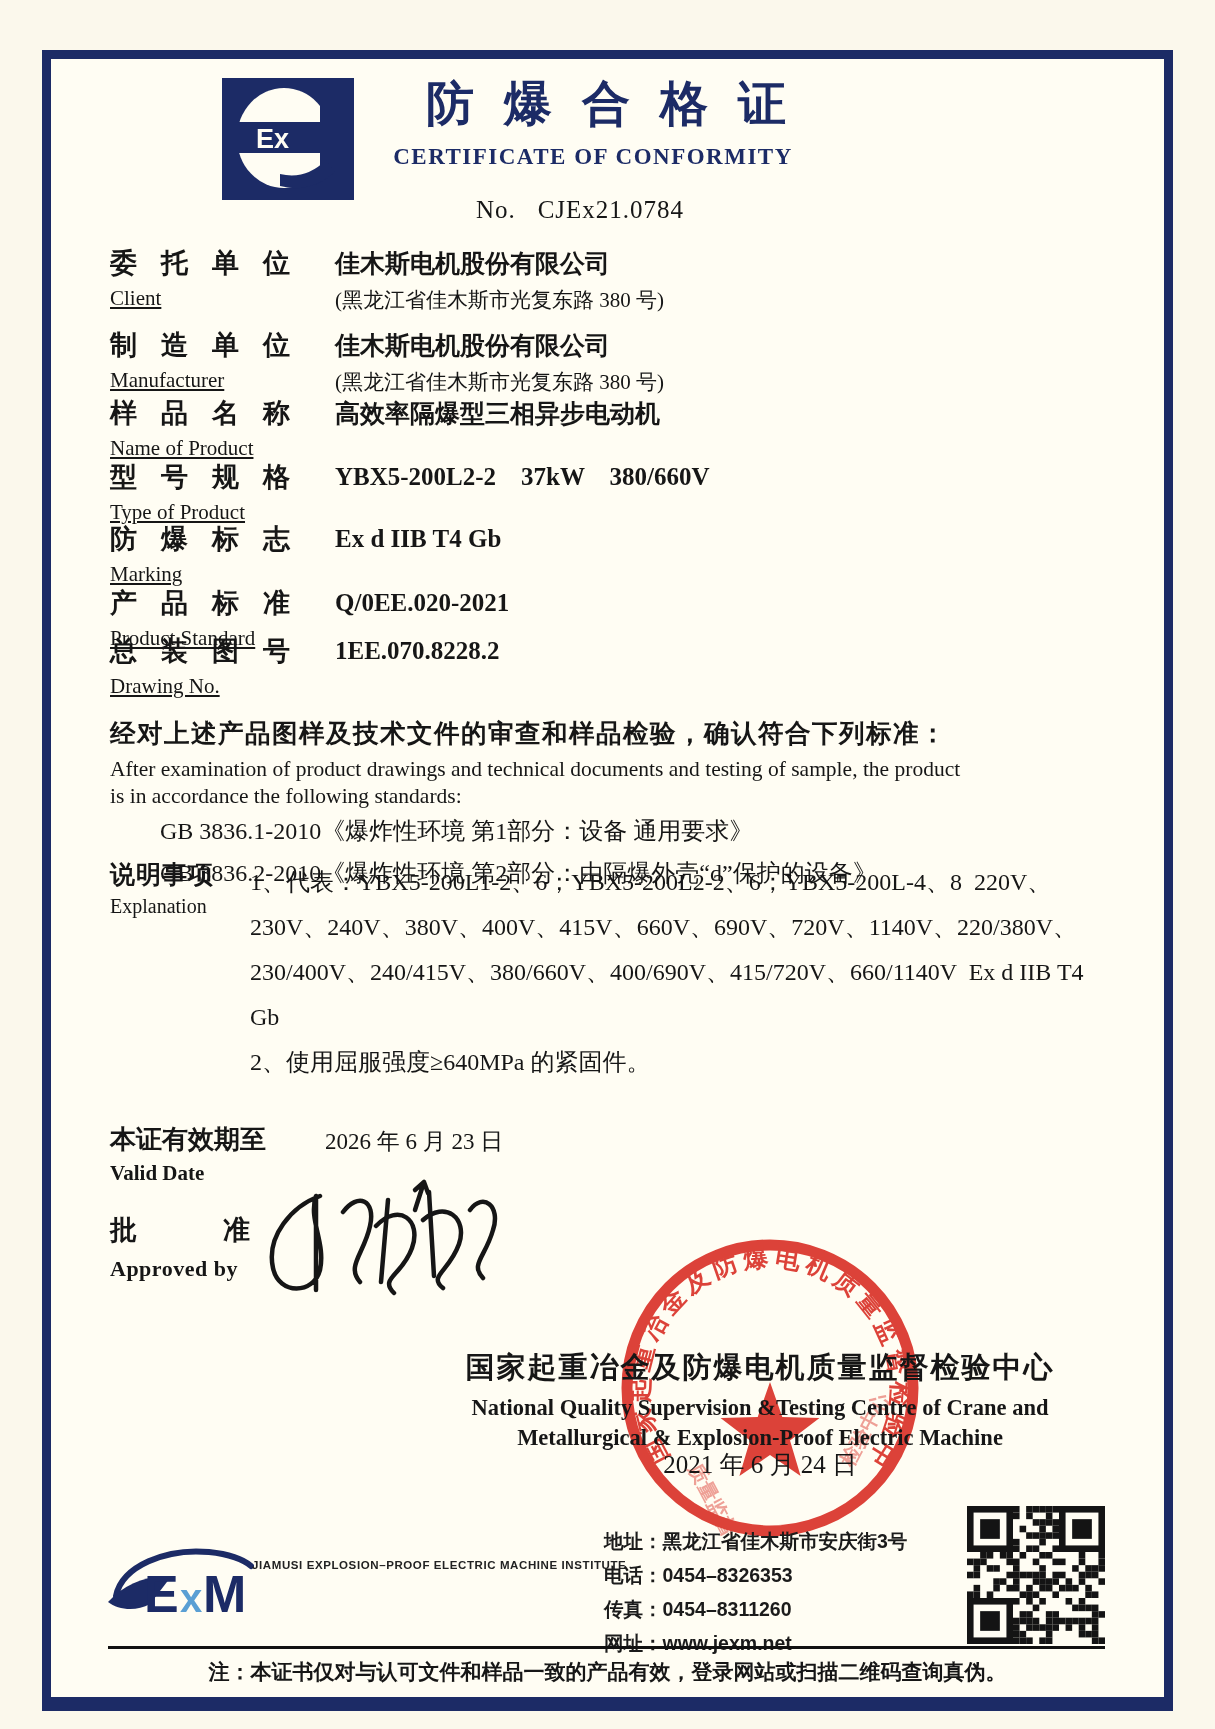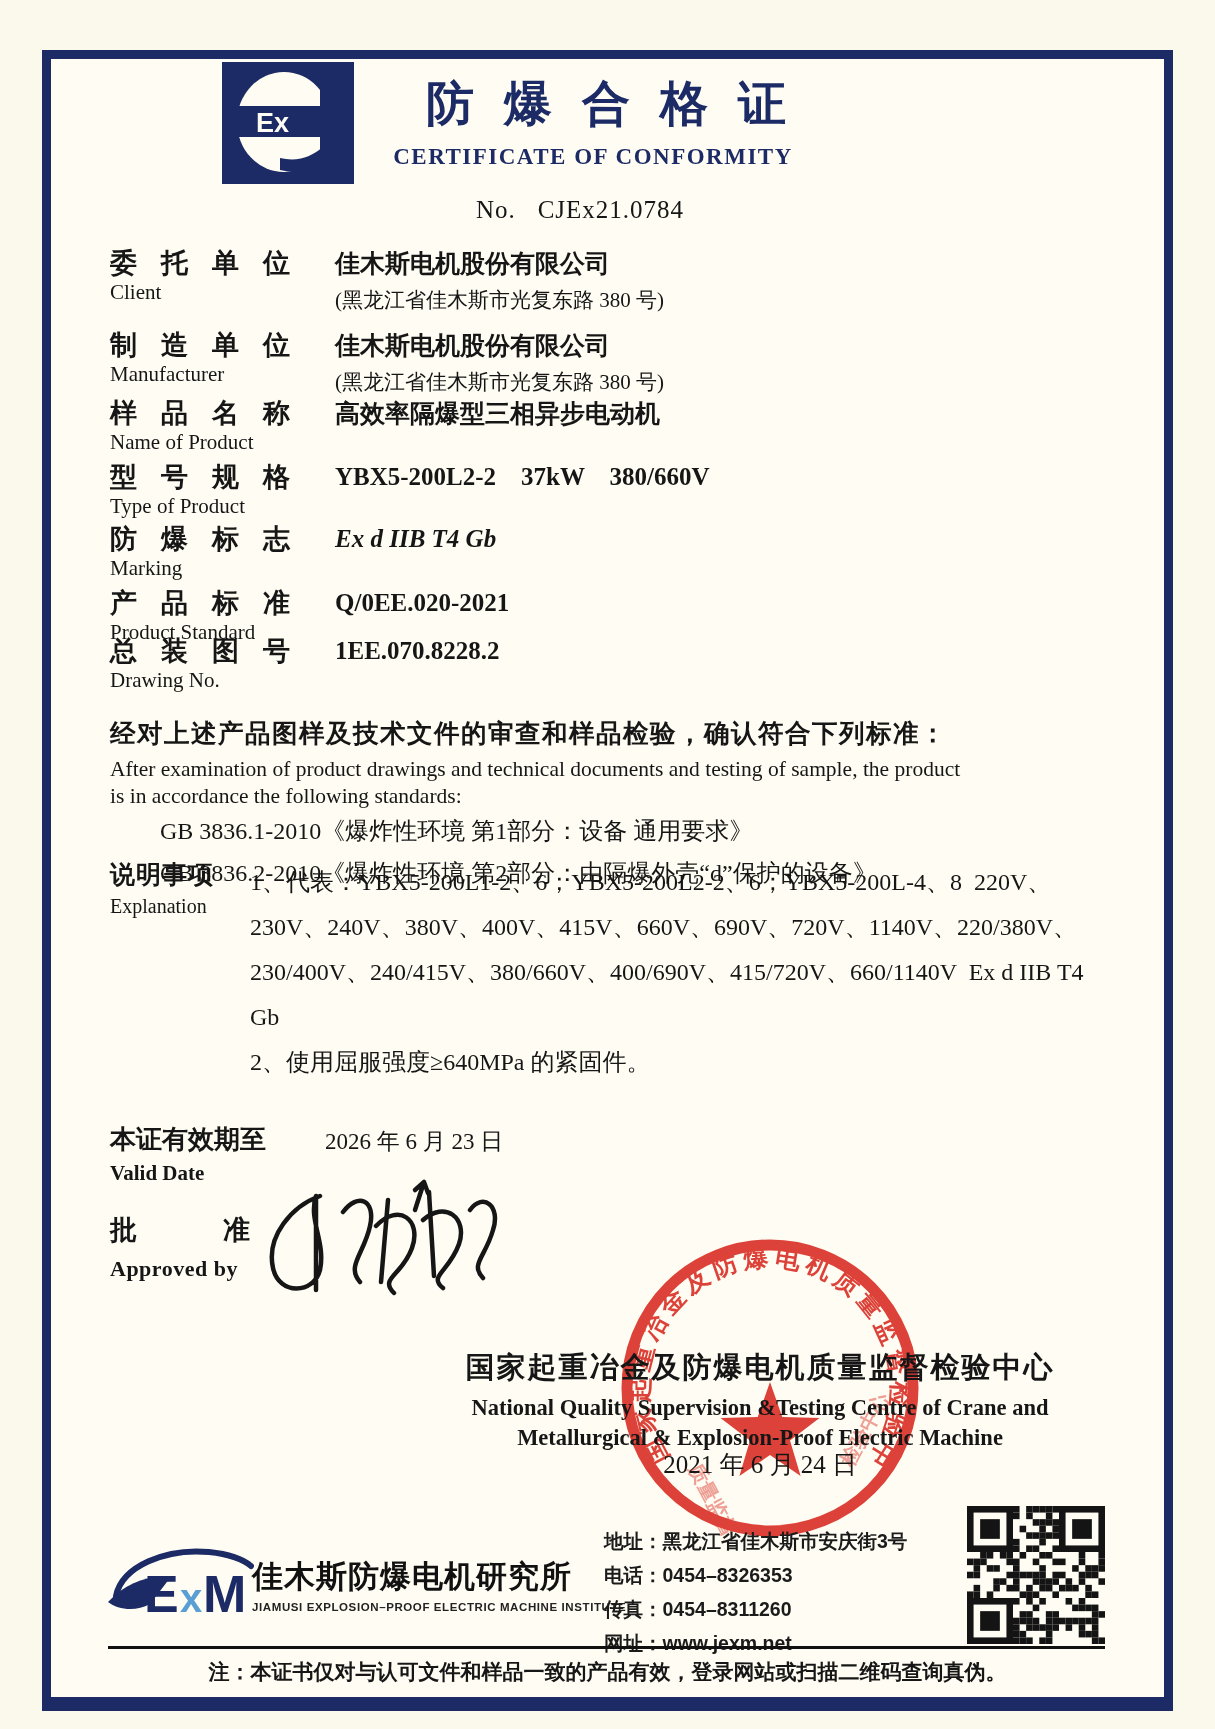--- a/index.html
+++ b/index.html
@@ -12,40 +12,40 @@
   }
   .abs{position:absolute;}
   
   .frame{
     left:42px;top:50px;width:1113px;height:1638px;
     border:9px solid #1c2b66;
     border-bottom-width:14px;
     background:#fffdf3;
   }
   
-  .ex-logo{left:222px;top:62px;width:132px;height:134px;}
+  .ex-logo{left:222px;top:78px;width:132px;height:134px;}
   .title-block{left:378px;top:72px;width:430px;text-align:center;}
   .title-cn{
     font-family:"Liberation Serif", serif;
     font-size:48px;font-weight:bold;color:#1c2b66;
     letter-spacing:30px;margin-left:48px;white-space:nowrap;
   }
   .title-en{
     font-size:23px;font-weight:bold;color:#1c2b66;
     letter-spacing:1.5px;margin-top:8px;white-space:nowrap;
   }
   .cert-no{left:380px;top:196px;width:400px;text-align:center;font-size:25px;letter-spacing:1px;}
   .cert-no .no-label{margin-right:22px;}
   
   .field-row{left:110px;width:1000px;}
   .flabel-cn{
     font-family:"Liberation Sans", sans-serif;
     font-size:27px;font-weight:bold;letter-spacing:24px;white-space:nowrap;line-height:30px;
   }
-  .flabel-en{font-size:21px;line-height:26px;margin-top:1px;}
+  .flabel-en{font-size:21px;line-height:26px;margin-top:7px;text-decoration:underline;}
   .fvalue{
     position:absolute;left:225px;top:0;
     font-family:"Liberation Sans", sans-serif;
     font-size:25px;font-weight:600;white-space:pre-wrap;line-height:30px;
   }
   .fsub{
     position:absolute;left:225px;top:38px;
     font-size:21px;font-family:"Liberation Serif", serif;font-weight:normal;white-space:pre-wrap;
   }
   
@@ -153,21 +153,21 @@
   <div class="fvalue">高效率隔爆型三相异步电动机</div>
 </div>
 <div class="abs field-row" style="top:462px;">
   <div class="flabel-cn">型号规格</div>
   <div class="flabel-en">Type of Product</div>
   <div class="fvalue" style="font-family:'Liberation Serif',serif;font-weight:bold;">YBX5-200L2-2　37kW　380/660V</div>
 </div>
 <div class="abs field-row" style="top:524px;">
   <div class="flabel-cn">防爆标志</div>
   <div class="flabel-en">Marking</div>
-  <div class="fvalue" style="font-family:'Liberation Serif',serif;font-weight:bold;font-style:italic;">Ex d IIB T4 Gb</div>
+  <div class="fvalue" style="font-family:'Liberation Serif',serif;font-weight:bold;">Ex d IIB T4 Gb</div>
 </div>
 <div class="abs field-row" style="top:588px;">
   <div class="flabel-cn">产品标准</div>
   <div class="flabel-en">Product Standard</div>
   <div class="fvalue" style="font-family:'Liberation Serif',serif;font-weight:bold;">Q/0EE.020-2021</div>
 </div>
 <div class="abs field-row" style="top:636px;">
   <div class="flabel-cn">总装图号</div>
   <div class="flabel-en">Drawing No.</div>
   <div class="fvalue" style="font-family:'Liberation Serif',serif;font-weight:bold;">1EE.070.8228.2</div>
@@ -242,21 +242,20 @@
 <div class="abs jexm-logo">
   <svg width="150" height="80" viewBox="0 0 150 80">
     <path d="M 12 52 C 18 22, 62 4, 105 8 C 125 10, 140 16, 147 22" fill="none" stroke="#1c2b66" stroke-width="6" stroke-linecap="round"></path>
     <path d="M 4 58 C 22 38, 48 30, 66 34 L 46 60 C 32 68, 14 66, 4 58 Z" fill="#1c2b66"></path>
     <text x="40" y="68" font-family="Liberation Sans, sans-serif" font-size="52" font-weight="bold" fill="#1c2b66">E</text>
     <text x="76" y="68" font-family="Liberation Sans, sans-serif" font-size="40" font-weight="bold" fill="#5a9fd4">x</text>
     <text x="99" y="68" font-family="Liberation Sans, sans-serif" font-size="52" font-weight="bold" fill="#1c2b66">M</text>
   </svg>
 </div>
 <div class="abs institute">
-  <div class="cn">佳木斯防爆电机研究所</div>
   <div class="en">JIAMUSI EXPLOSION–PROOF ELECTRIC MACHINE INSTITUTE</div>
 </div>
 
 <div class="abs contact">
   <div class="contact-row"><span>地址：</span><span>黑龙江省佳木斯市安庆街3号</span></div>
   <div class="contact-row"><span>电话：</span><span>0454–8326353</span></div>
   <div class="contact-row"><span>传真：</span><span>0454–8311260</span></div>
   <div class="contact-row"><span>网址：</span><span>www.jexm.net</span></div>
 </div>
 

